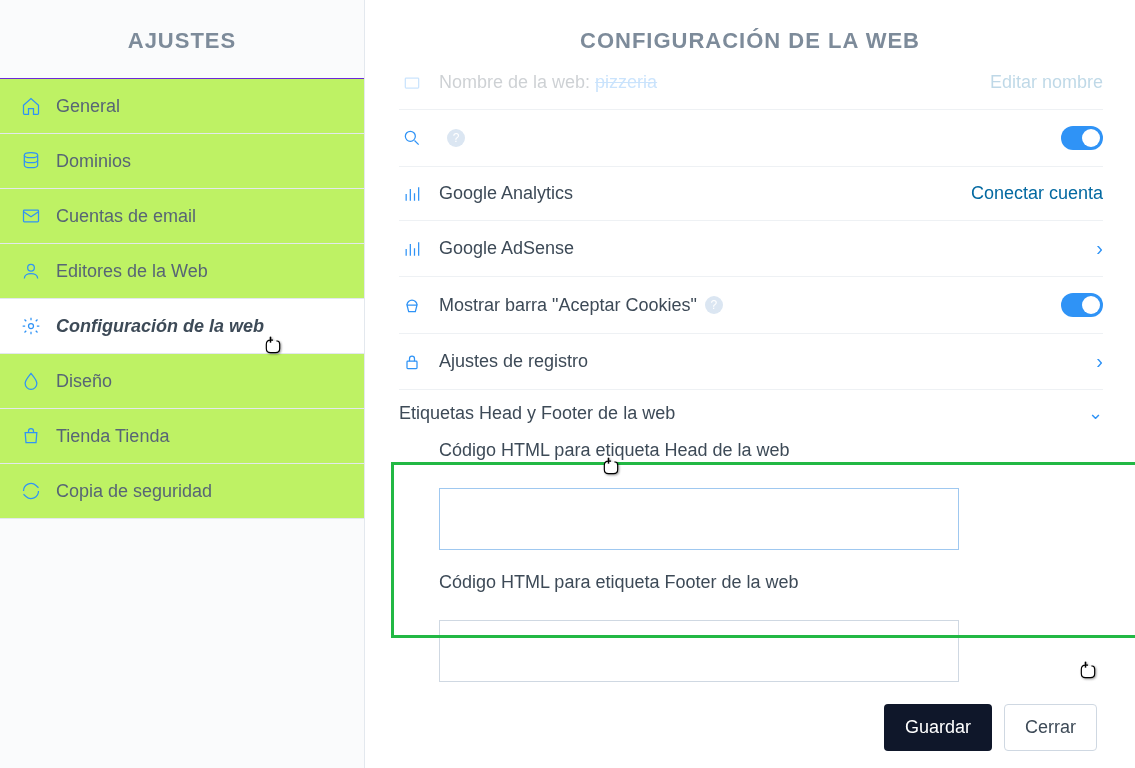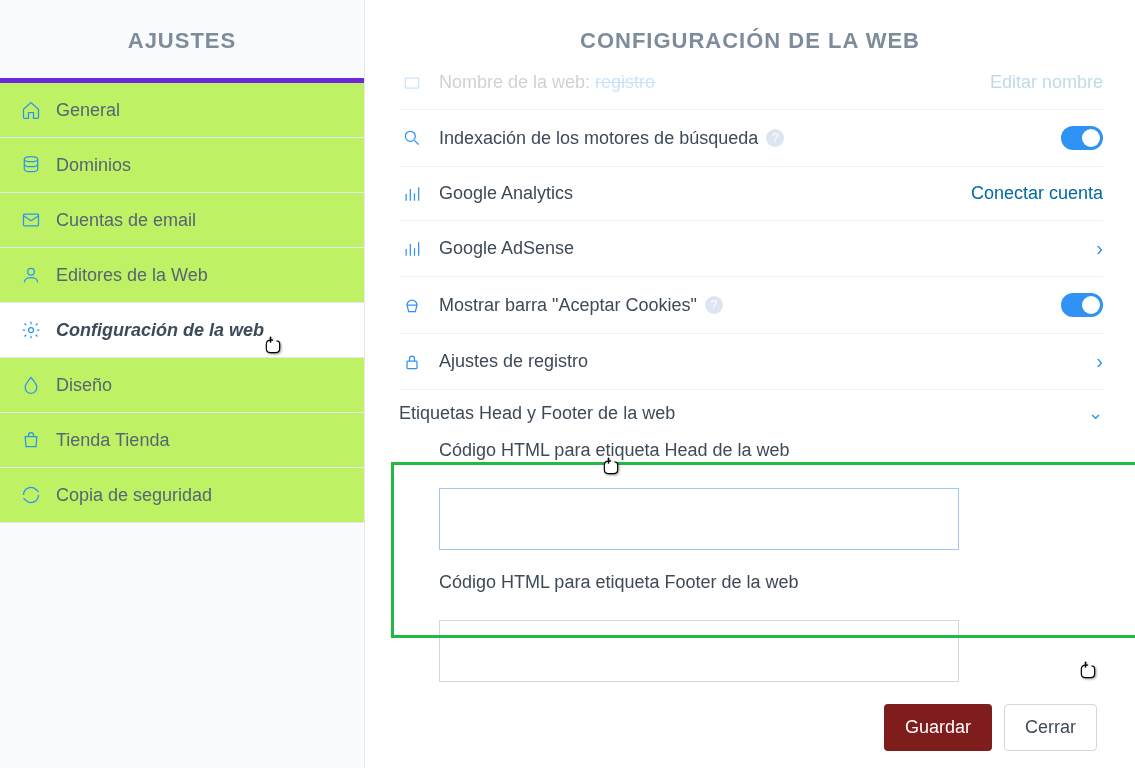--- a/index.html
+++ b/index.html
@@ -1,19 +1,19 @@
 <!DOCTYPE html>
 <html><head>
 <meta charset="utf-8">
 <style>
 * { box-sizing: border-box; margin: 0; padding: 0; }
 body { font-family: -apple-system, BlinkMacSystemFont, "Segoe UI", Arial, sans-serif; background: #fff; color: #576575; width: 1135px; height: 768px; overflow: hidden; }
 .container { display: flex; height: 100%; }
 .sidebar { width: 365px; border-right: 1px solid #e3e8ee; background: #fafbfc; }
-.sidebar-header { text-align: center; padding: 28px 0 24px; font-size: 22px; font-weight: 600; letter-spacing: 1px; color: #7d8b9a; border-bottom: 5px solid #6d28d9; background: #fafbfc; }
+.sidebar-header { text-align: center; padding: 28px 0 24px; font-size: 22px; font-weight: 600; letter-spacing: 1px; color: #7d8b9a; border-bottom: 1px solid #6d28d9; background: #fafbfc; }
 .sidebar-item { display: flex; align-items: center; padding: 16px 20px; font-size: 18px; color: #576575; border-bottom: 1px solid #e3e8ee; cursor: pointer; background: #bef264; }
 .sidebar-item.active { background: #fff; font-style: italic; font-weight: 600; color: #3d4a57; }
 .sidebar-item .icon { width: 22px; height: 22px; margin-right: 14px; display: inline-flex; align-items: center; justify-content: center; }
 .icon svg { width: 20px; height: 20px; stroke: #2f93f6; fill: none; stroke-width: 1.5; }
 .sidebar-item.active .icon svg { stroke: #2f93f6; }
 .main { flex: 1; position: relative; overflow: hidden; }
 .main-header { text-align: center; padding: 28px 0 16px; font-size: 22px; font-weight: 600; letter-spacing: 1px; color: #7d8b9a; }
 .settings-list { padding: 0 32px 0 0; margin-left: 34px; }
 .row { display: flex; align-items: center; padding: 16px 0; border-bottom: 1px solid #eef1f4; position: relative; }
 .row:last-of-type { border-bottom: none; }
@@ -34,21 +34,21 @@
 .expand-header { display: flex; align-items: center; padding: 12px 0 10px; }
 .expand-header .label { font-size: 18px; color: #3d4a57; }
 .expand-header .chev-down { margin-left: auto; color: #2f93f6; font-size: 18px; cursor: pointer; }
 .form-area { padding-left: 40px; padding-right: 6px; }
 .form-label { font-size: 18px; color: #3d4a57; margin-top: 6px; margin-bottom: 27px; }
 .form-input { width: 520px; height: 62px; border: 1px solid #9fc8f0; background: #fff; padding: 8px 10px; font-size: 15px; resize: none; outline: none; }
 .form-label.lower { margin-top: 18px; }
 .form-input.lower { border: 1px solid #cfd8e2; width: 520px; }
 .button-row { display: flex; gap: 12px; justify-content: flex-end; margin: 18px 6px 0 0; }
 .btn { padding: 12px 20px; font-size: 18px; border-radius: 4px; cursor: pointer; border: 1px solid transparent; }
-.btn-primary { background: #7f1d1d; color: #fff; }
+.btn-primary { background: #0f172a; color: #fff; }
 .btn-secondary { background: #fff; color: #3d4a57; border: 1px solid #cfd8e2; }
 .cursor { position: absolute; pointer-events: none; }
 .cursor svg { width: 20px; height: 24px; filter: drop-shadow(1px 1px 1px rgba(0,0,0,0.4)); }
 .strike-value { text-decoration: line-through; color: #2f93f6; }
 </style>
 </head>
 <body>
 
 <div class="container">
   <div class="sidebar">
@@ -130,33 +130,32 @@
     <div class="main-header">CONFIGURACIÓN DE LA WEB</div>
 
     <div class="settings-list section">
 
       <div class="row cut">
         <span class="ricon">
             <svg viewBox="0 0 24 24">
               <rect x="4" y="6" width="16" height="12" rx="1"></rect>
             </svg>
           </span>
-        <span class="label"><span>Nombre de la web:</span> <span class="strike-value">registro</span></span>
+        <span class="label"><span>Nombre de la web:</span> <span class="strike-value">pizzeria</span></span>
         <span class="spacer"></span>
         <span class="link" style="opacity:0.25">Editar nombre</span>
       </div>
 
       <div class="row">
         <span class="ricon">
             <svg viewBox="0 0 24 24">
               <circle cx="10" cy="10" r="6"></circle>
               <path d="M20 20l-5-5"></path>
             </svg>
           </span>
-        <span class="label">Indexación de los motores de búsqueda</span>
         <span class="help">?</span>
         <span class="spacer"></span>
         <span class="toggle"></span>
       </div>
 
       <div class="row">
         <span class="ricon">
             <svg viewBox="0 0 24 24">
               <path d="M5 20V12M10 20V6M15 20v-9M20 20V4"></path>
             </svg>

